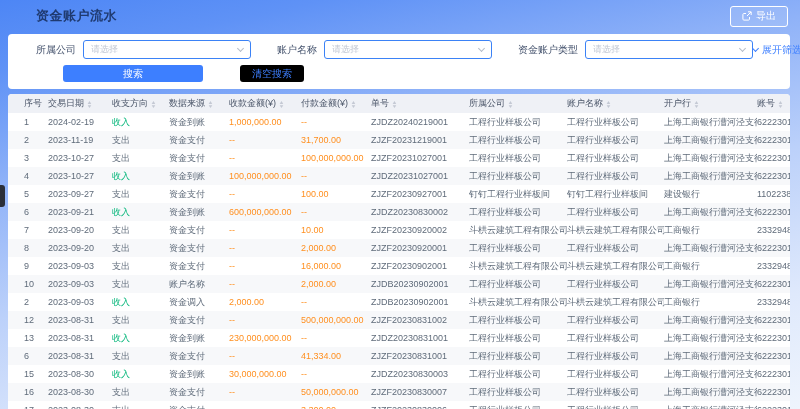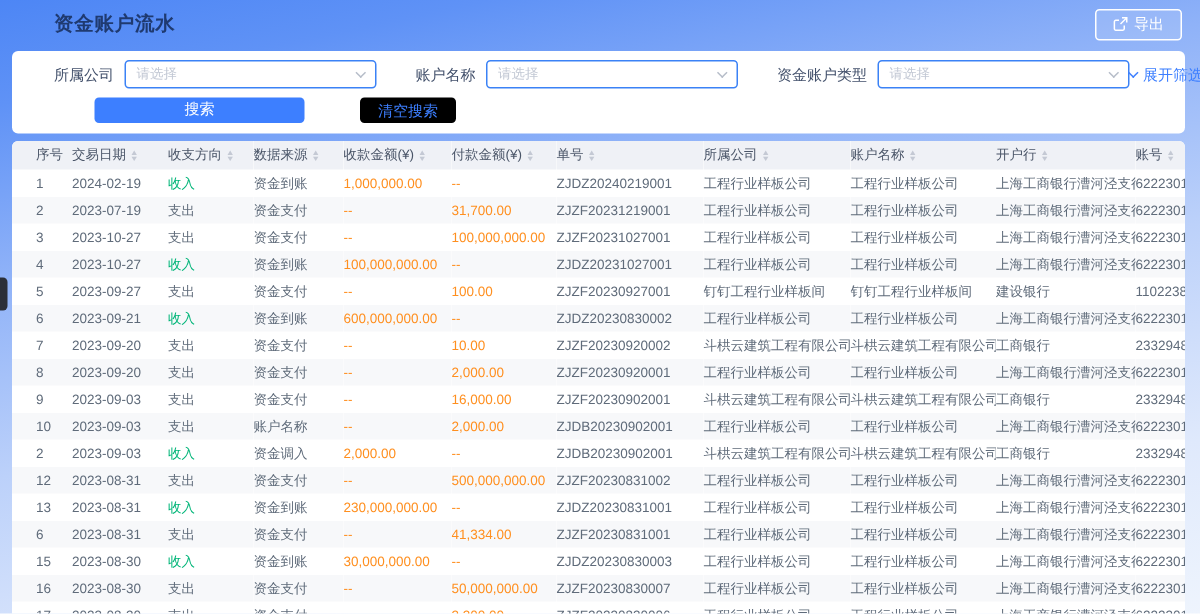--- a/index.html
+++ b/index.html
@@ -193,21 +193,21 @@
           <td class="amount">1,000,000.00</td>
           <td class="amount">--</td>
           <td>ZJDZ20240219001</td>
           <td>工程行业样板公司</td>
           <td>工程行业样板公司</td>
           <td>上海工商银行漕河泾支行</td>
           <td>622230111</td>
         </tr>
         <tr>
           <td>2</td>
-          <td>2023-07-19</td>
+          <td>2023-11-19</td>
           <td>支出</td>
           <td>资金支付</td>
           <td class="amount">--</td>
           <td class="amount">31,700.00</td>
           <td>ZJZF20231219001</td>
           <td>工程行业样板公司</td>
           <td>工程行业样板公司</td>
           <td>上海工商银行漕河泾支行</td>
           <td>622230111</td>
         </tr>

